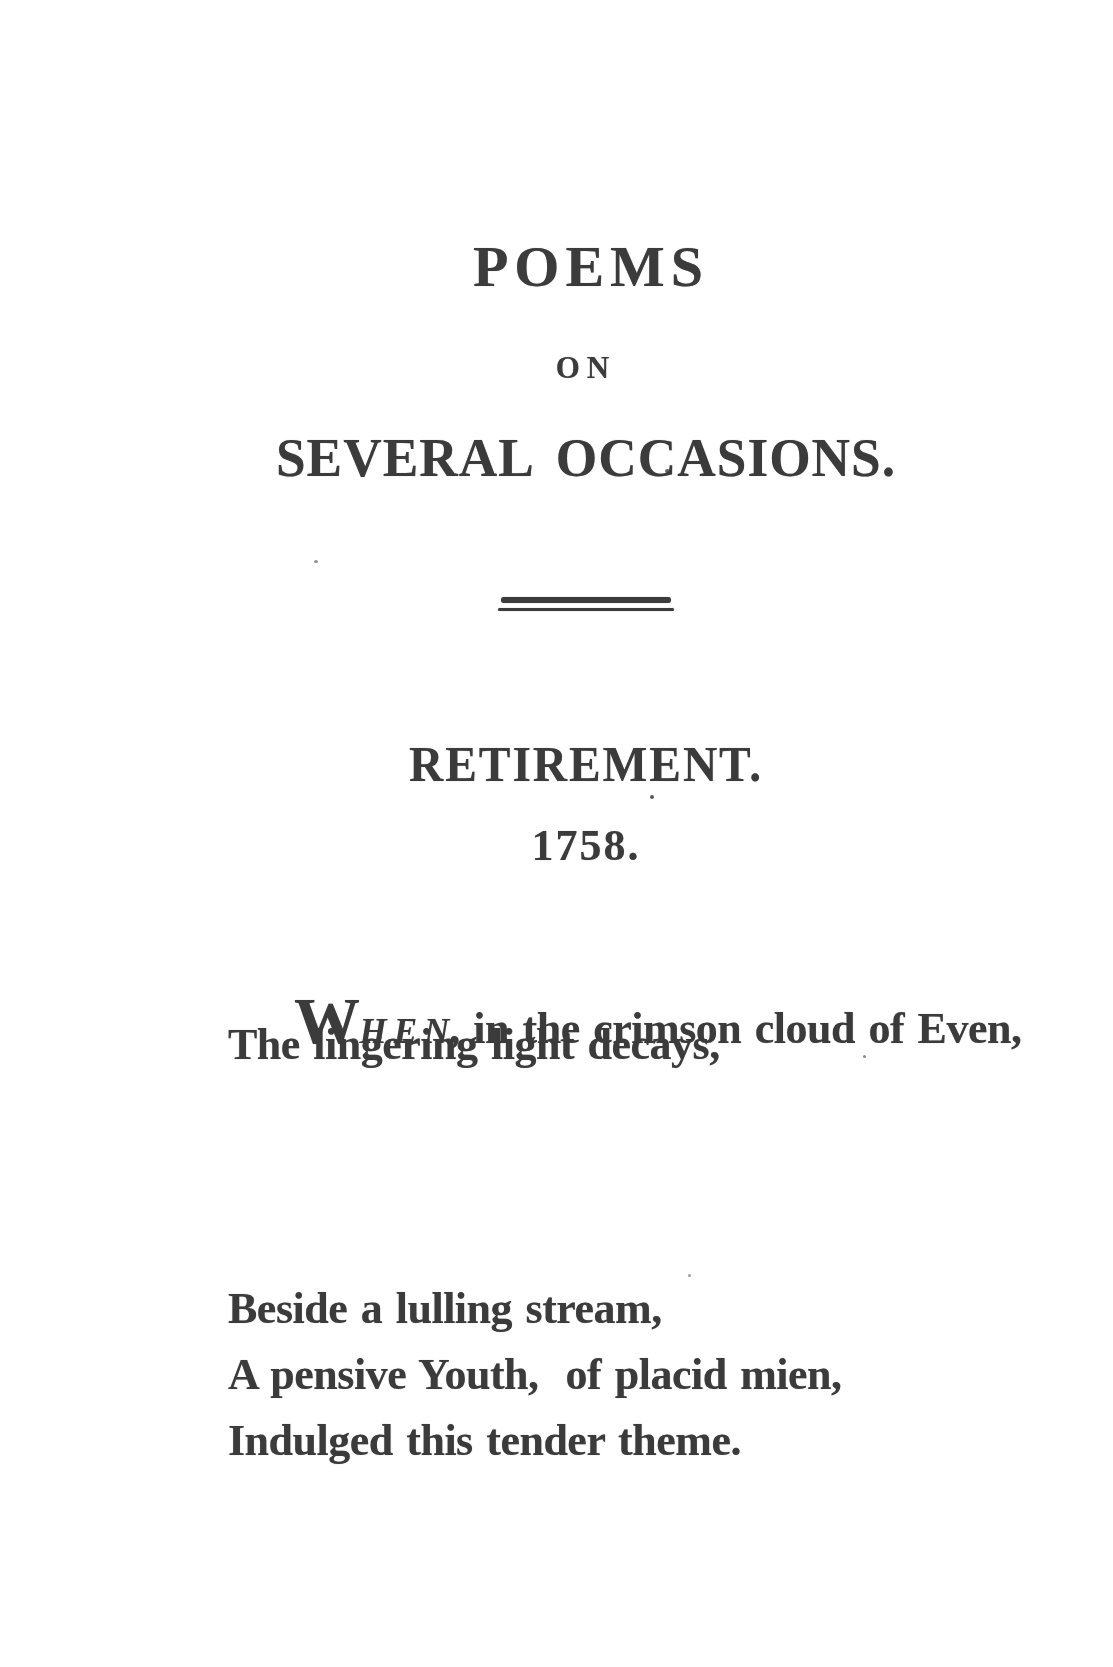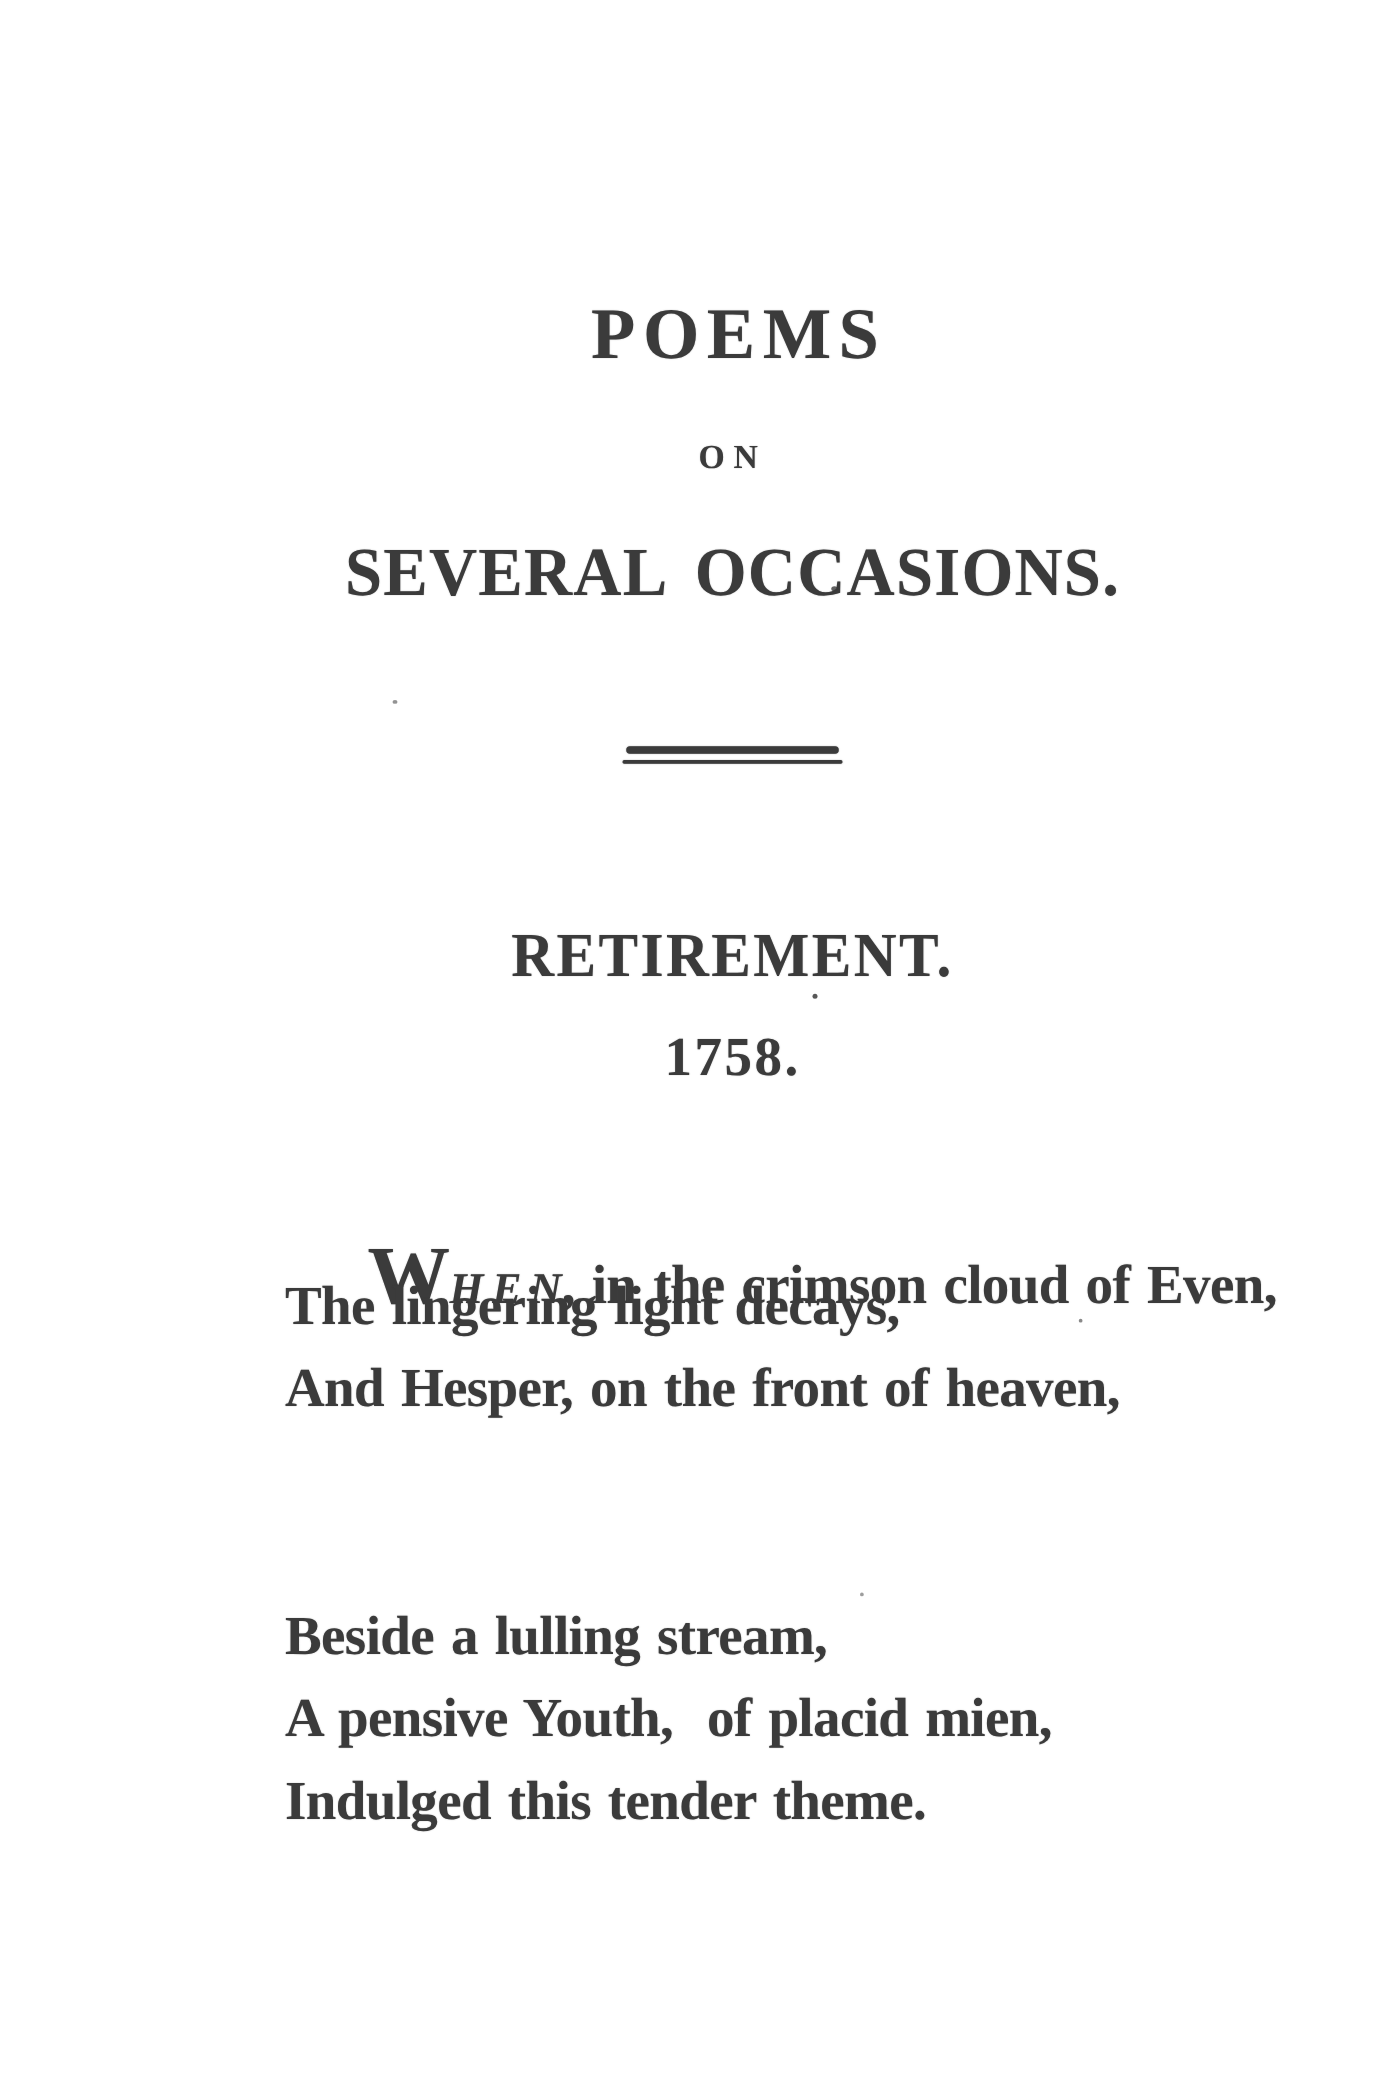--- a/index.html
+++ b/index.html
@@ -19,21 +19,21 @@
 
   .ink { color: #3b3b3b; text-shadow: 0 0 1px rgba(59,59,59,0.45); }
 
   .book-title-main {
     position: absolute; left: 10px; right: 0; top: 238px;
     font-size: 58px; font-weight: bold; letter-spacing: 6px;
     line-height: 1;
   }
   .book-title-on {
     position: absolute; left: 0; right: 0; top: 352px;
-    font-size: 27px; font-weight: bold; letter-spacing: 7px;
+    font-size: 31px; font-weight: bold; letter-spacing: 7px;
     line-height: 1;
   }
   .book-title-sub {
     position: absolute; left: 0; right: 0; top: 430px;
     font-size: 55px; font-weight: bold; letter-spacing: 1px; word-spacing: 10px;
     line-height: 1;
     transform: scaleX(0.97);
   }
 
   .divider {
@@ -112,21 +112,20 @@
 
     <div class="poem-year ink">1758.</div>
 
   </div>
 
   <div class="poem-line first ink">
     <span class="dropcap">W</span><span class="smallcaps">HEN</span><span class="first-rest">, in the crimson cloud of Even,</span>
   </div>
 
   <div class="poem-line l2 ink">The lingering light decays,</div>
-  <div class="poem-line l3 ink">And Hesper, on the front of heaven,</div>
   <div class="poem-line l6 ink">Beside a lulling stream,</div>
   <div class="poem-line l7 ink">A pensive Youth,  of placid mien,</div>
   <div class="poem-line l8 ink">Indulged this tender theme.</div>
 
   <div class="speck speck-1"></div>
   <div class="speck speck-2"></div>
   <div class="speck speck-3"></div>
   <div class="speck speck-4"></div>
   <div class="speck speck-5"></div>
 

